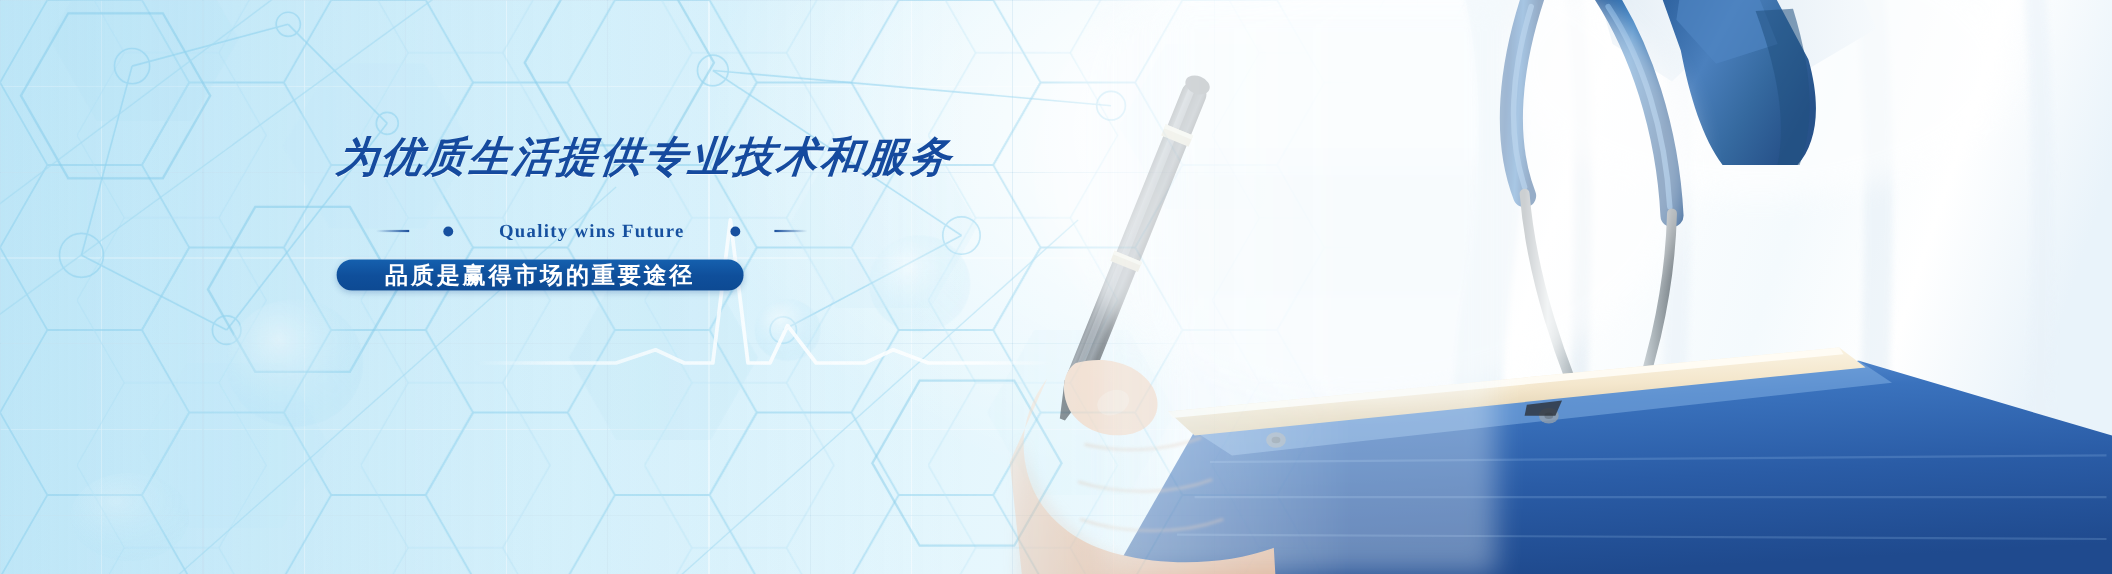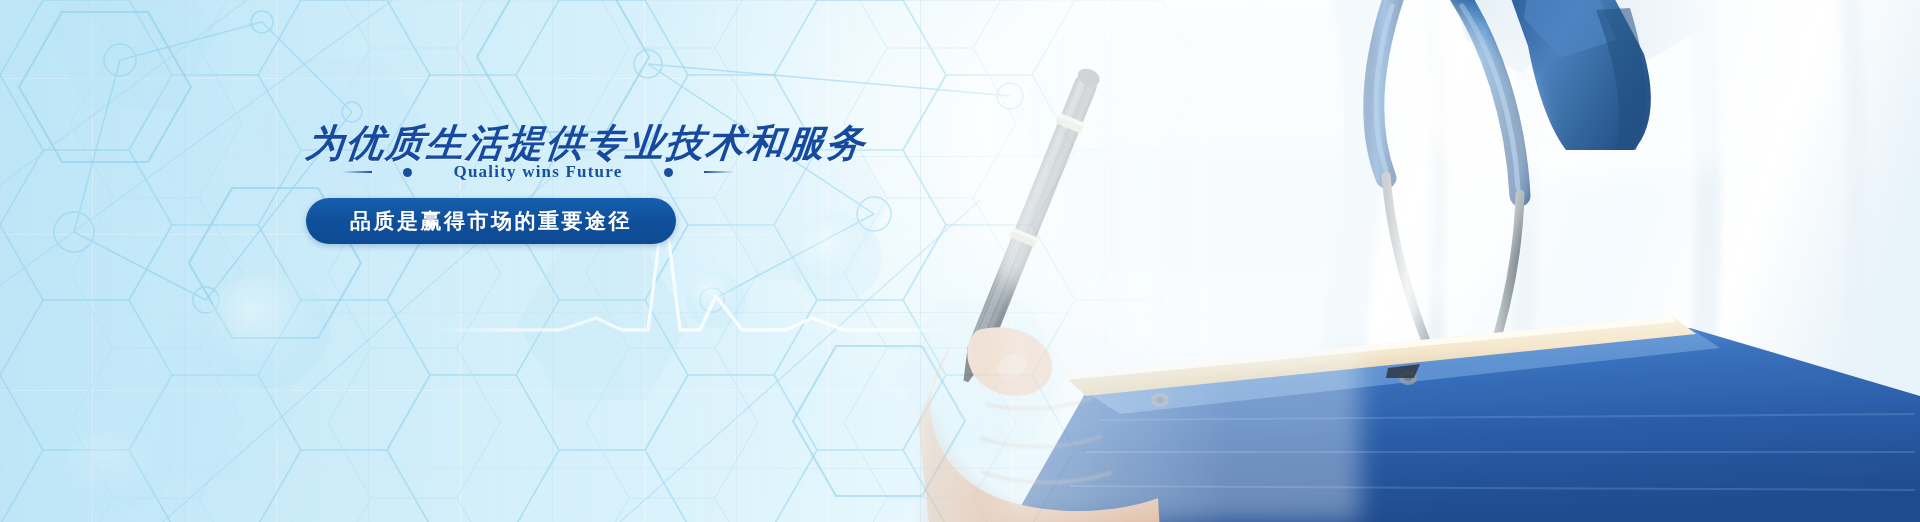--- a/index.html
+++ b/index.html
@@ -73,20 +73,21 @@
     white-space: nowrap;
     text-shadow: 0 1px 0 rgba(255,255,255,0.55);
     transform: skewX(-6deg);
     transform-origin: left center;
   }
 
   
   #tagline-row {
     display: flex;
     align-items: center;
+    margin-top: 38px;
     margin-left: 36px;
     width: 392px;
     gap: 31px;
   }
   .rule {
     flex: 1 1 auto;
     height: 2px;
     background: linear-gradient(to right, rgba(21,74,158,0) 0%, #1b4f9c 100%);
   }
   .rule.right {
@@ -106,21 +107,21 @@
     font-size: 17px;
     letter-spacing: 1.2px;
     color: #16509f;
     white-space: nowrap;
   }
 
   
   #pill {
     margin-top: 16px;
     width: 370px;
-    height: 46px;
+    height: 28px;
     border-radius: 23px;
     background: linear-gradient(to bottom, #1560ae 0%, #0f4f9b 52%, #0d4a93 100%);
     box-shadow: 0 2px 6px rgba(18,70,135,0.28);
     display: flex;
     align-items: center;
     justify-content: center;
   }
   #pill-label {
     color: #ffffff;
     font-size: 21px;

